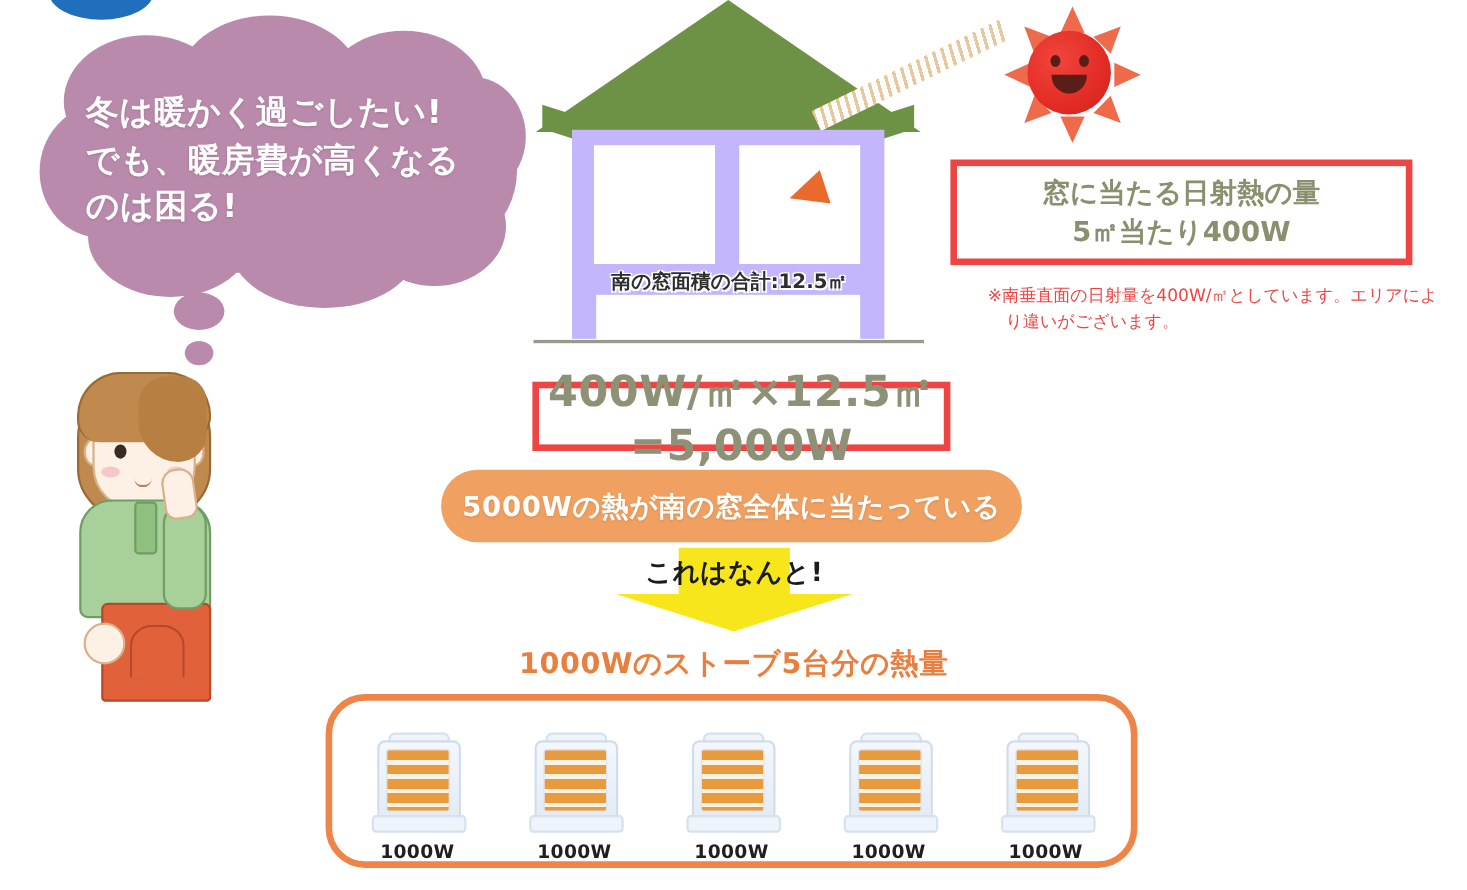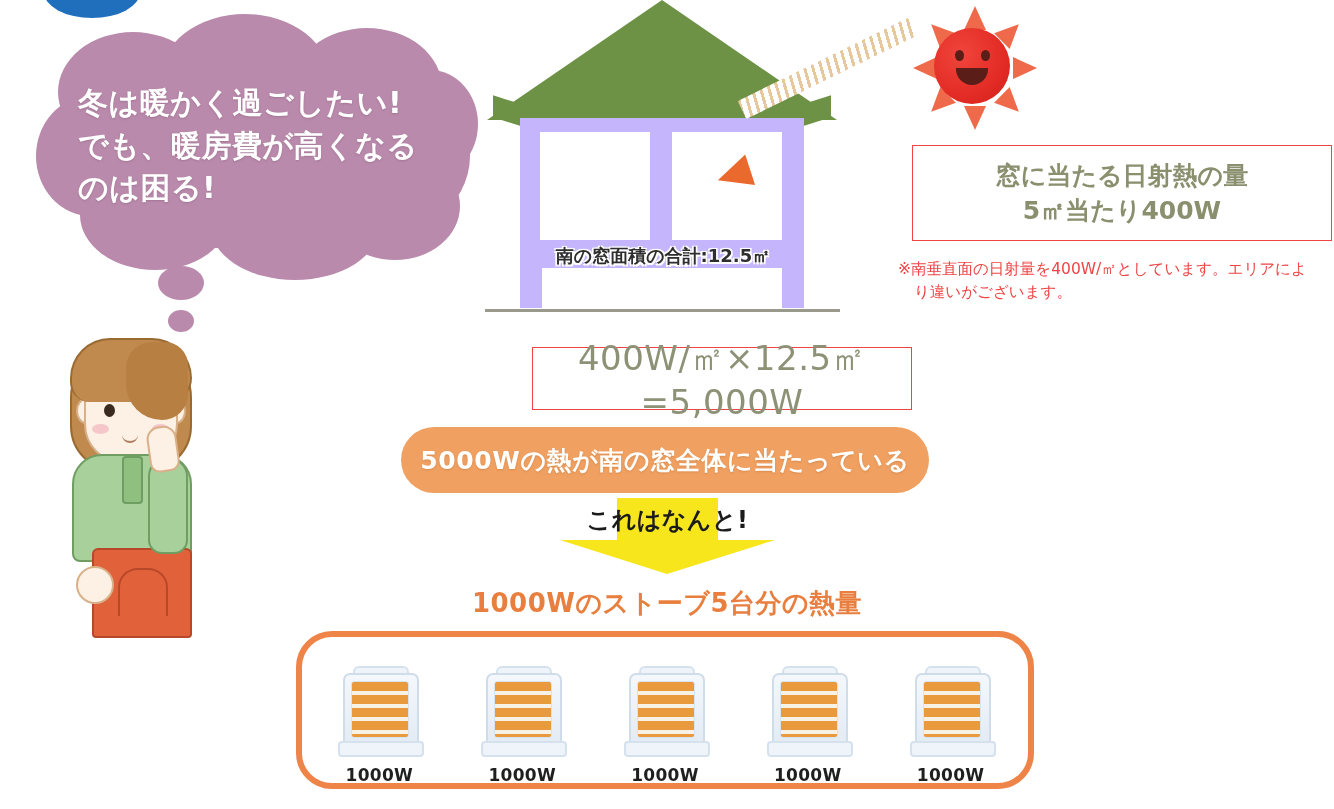--- a/index.html
+++ b/index.html
@@ -317,42 +317,41 @@
     border-left: 16px solid transparent;
     border-right: 16px solid transparent;
     border-bottom: 34px solid #ea6a2e;
     transform: rotate(-108deg);
   }
 
   
   .box {
     position: absolute;
     background: #ffffff;
-    border: 1px solid #ef4444;
+    border: 6px solid #ef4444;
     box-sizing: border-box;
     display: flex;
     align-items: center;
     justify-content: center;
     text-align: center;
-    margin-left: 48px;
   }
   .solar-box {
     left: 864px; top: 145px;
     width: 420px; height: 96px;
     color: #8a8f6e;
     font-size: 25px;
     font-weight: 700;
     line-height: 1.42;
   }
   .calc-box {
     left: 484px; top: 347px;
     width: 380px; height: 63px;
     color: #8d9277;
-    font-size: 34px;
-    font-weight: 400;
+    font-size: 39px;
+    font-weight: 700;
     letter-spacing: 0.5px;
   }
 
   
   .notes {
     position: absolute;
     left: 898px; top: 258px;
     width: 410px;
     color: #ef4444;
     font-size: 15.5px;

